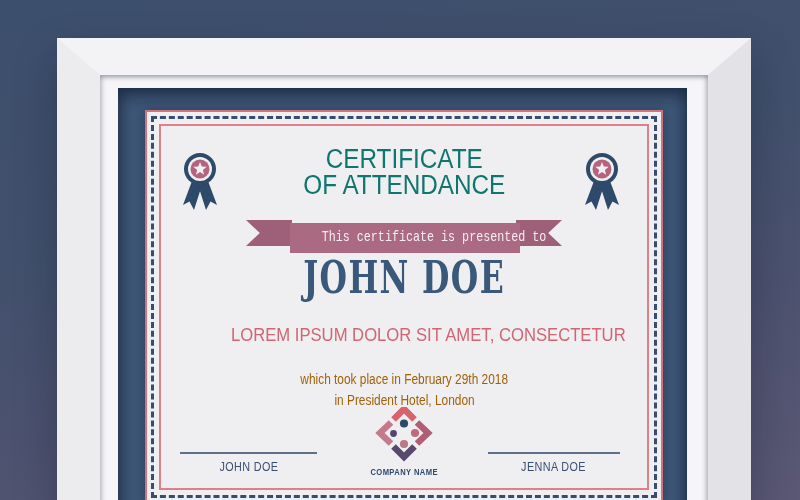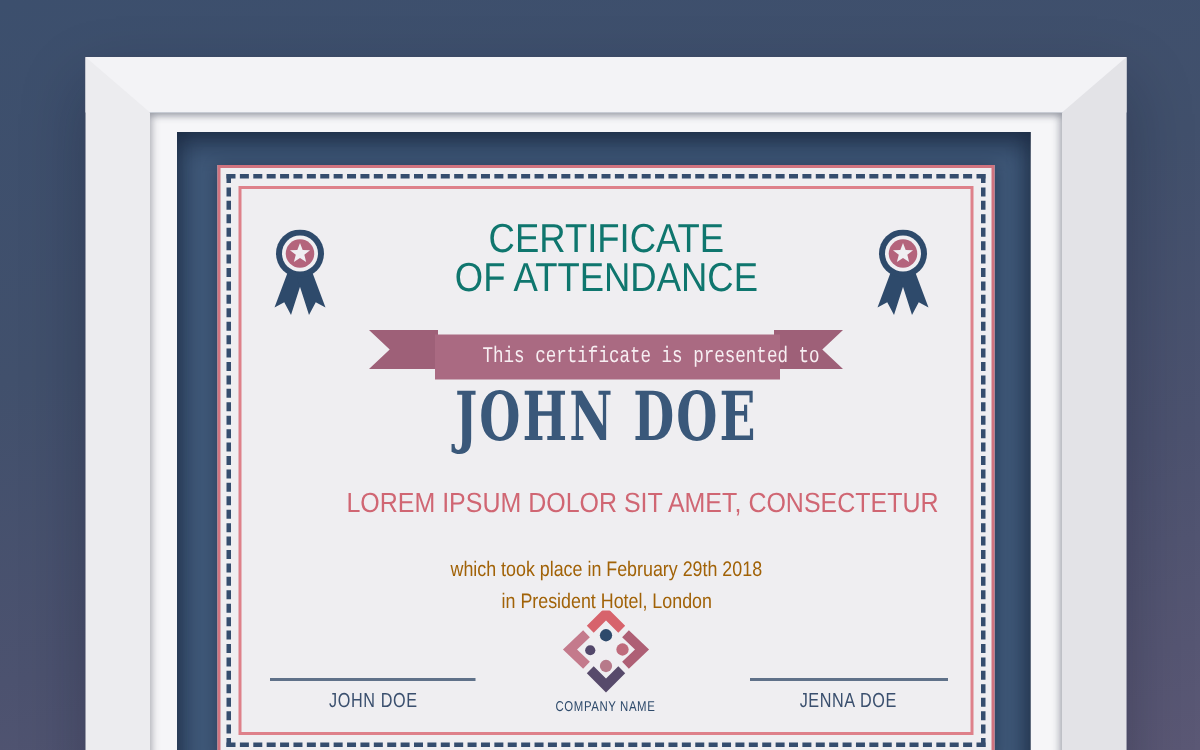--- a/index.html
+++ b/index.html
@@ -49,27 +49,27 @@
   .subtitle .cx{transform:scaleX(.85);}
 
   .event{top:215px;color:#d06673;font-size:18.5px;line-height:20.5px;padding-left:24px;}
   .event .cx{transform:scaleX(.9);}
 
   .when{top:259px;color:#a16207;font-size:14px;line-height:20.5px;}
   .when .cx{transform:scaleX(.85);}
 
   
   .logo{position:absolute;left:229px;top:297px;}
-  .company{top:356px;color:#2e4a6b;font-size:9.5px;font-weight:normal;line-height:11px;}
+  .company{top:356px;color:#2e4a6b;font-size:9.5px;font-weight:bold;line-height:11px;}
   .company .cx{transform:scaleX(.8);letter-spacing:.5px;}
 
   
   .sig{position:absolute;top:342px;text-align:center;}
   .sig.left{left:35px;width:137px;}
-  .sig.right{left:355px;width:132px;}
+  .sig.right{left:343px;width:132px;}
   .sig-line{height:0;border-top:2px solid #5f7189;}
   .sig-name{margin-top:5px;color:#3a4f6e;font-size:13.5px;}
   .sig-name .cx{transform:scaleX(.8);letter-spacing:.5px;}
 
   .badge{position:absolute;top:43px;}
   .badge.l{left:35px;} .badge.r{left:437px;}
 </style>
 </head>
 <body>
 

